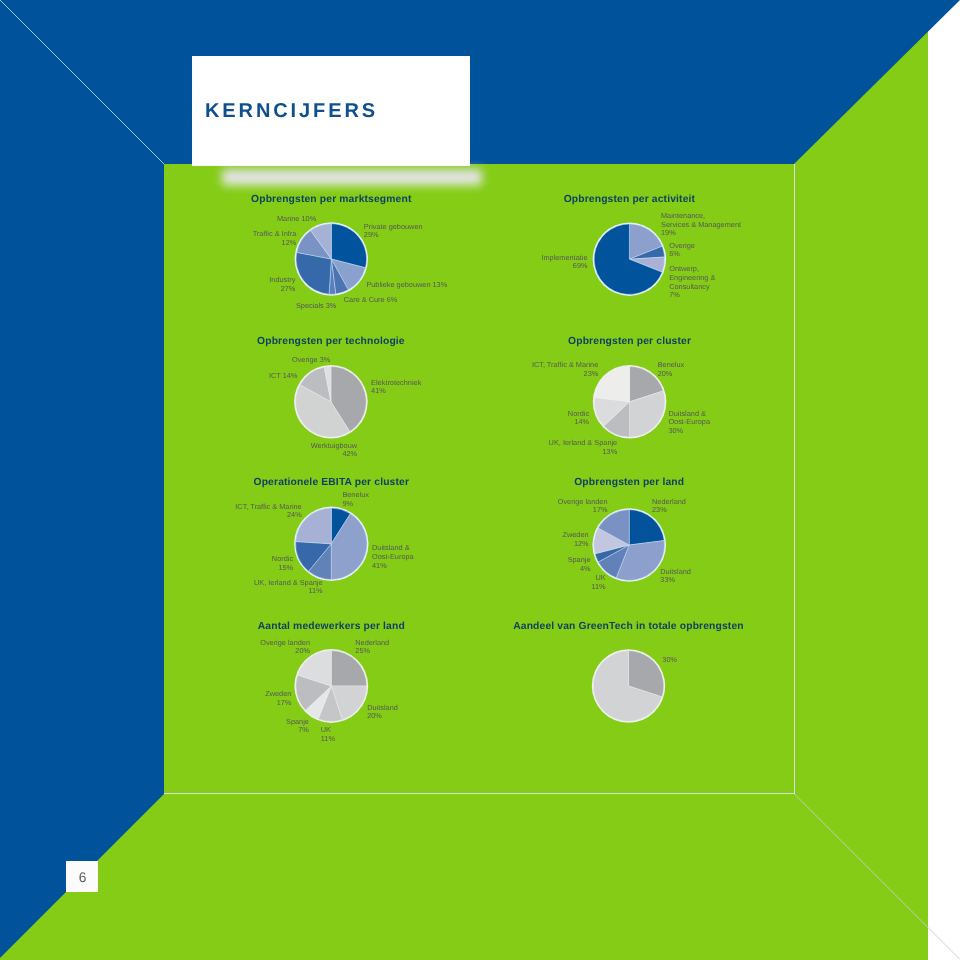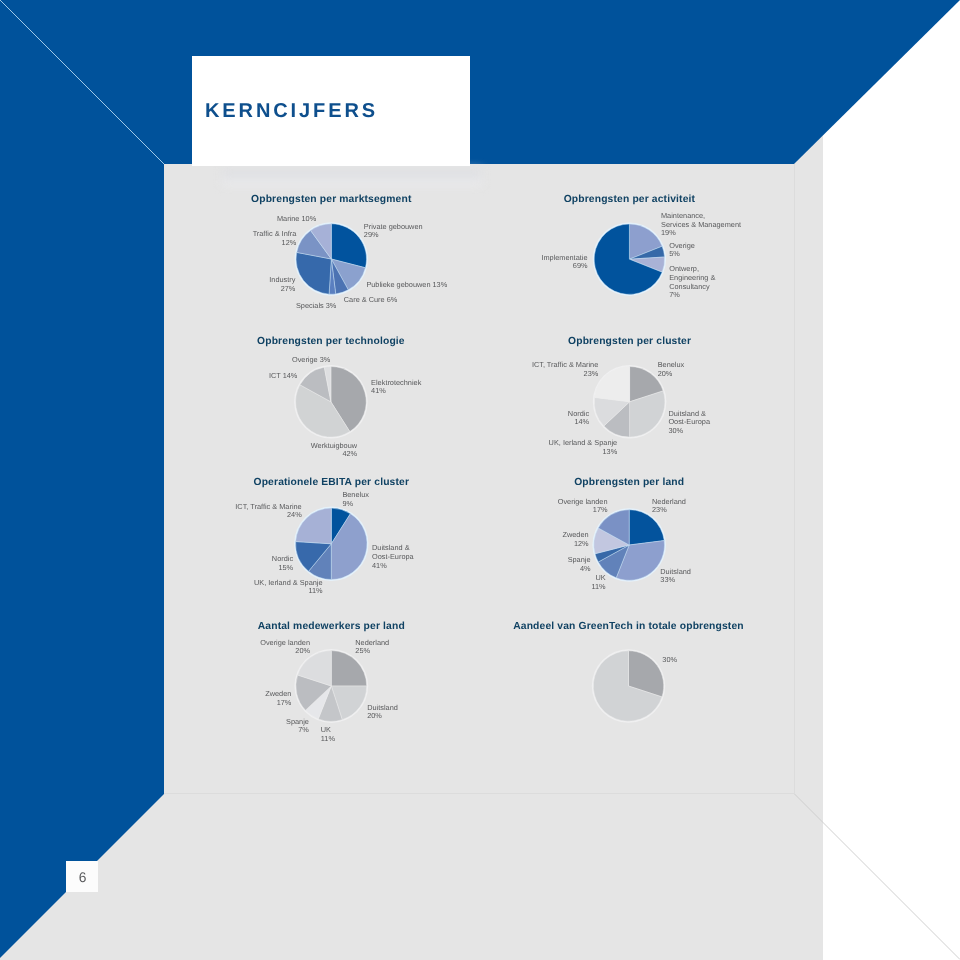--- a/index.html
+++ b/index.html
@@ -1,19 +1,19 @@
 <!DOCTYPE html>
 <html><head>
 <meta charset="utf-8">
 <style>
   html,body{margin:0;padding:0;background:#ffffff;}
   body{width:960px;height:960px;overflow:hidden;
        font-family:"Liberation Sans",sans-serif;
        -webkit-font-smoothing:antialiased;text-rendering:geometricPrecision;}
-  #page{position:relative;width:823px;height:960px;background:#e5e5e5;}
+  #page{position:relative;width:928px;height:960px;background:#84cc16;}
   svg{display:block;position:absolute;left:0;top:0;}
   .kern-shadow{position:absolute;left:222px;top:169px;width:260px;height:16px;
                background:linear-gradient(180deg,#DEDFE2 0%,#E1E2E5 60%,#F2F2F3 100%);
                filter:blur(5px);}
   .kern-card{position:absolute;left:192px;top:56px;width:278px;height:110px;
              background:#ffffff;}
   .kern-title{fill:#0E4F8D;font-weight:bold;font-size:20px;letter-spacing:2.9px;}
   .page-num{position:absolute;left:66px;top:861px;width:32px;height:31px;background:#FCFCFC;}
   .page-num-text{fill:#58595B;font-size:13.8px;}
   #charts{will-change:opacity;opacity:0.999;}

